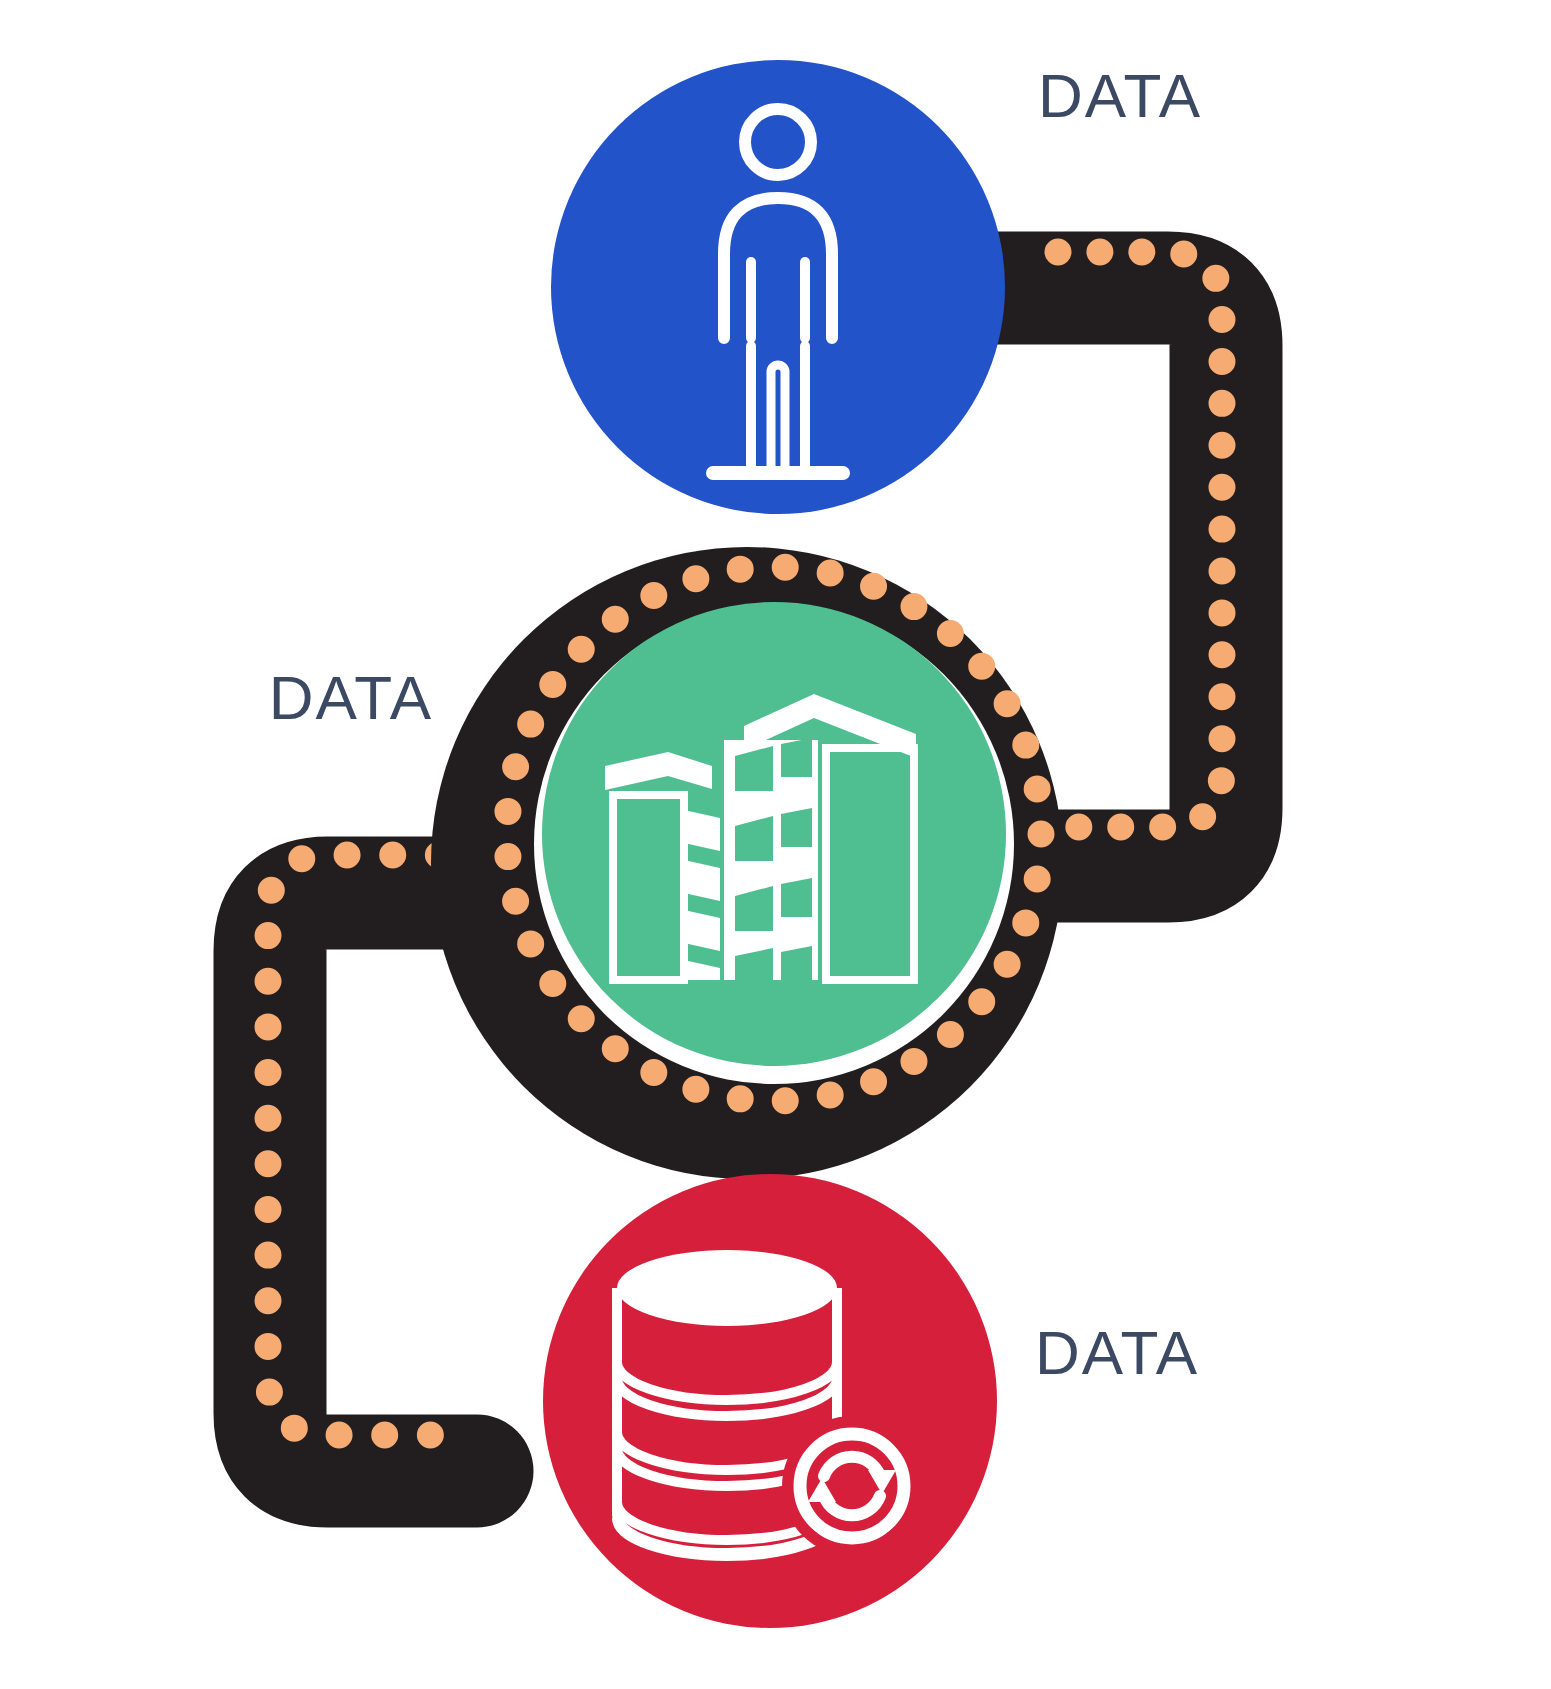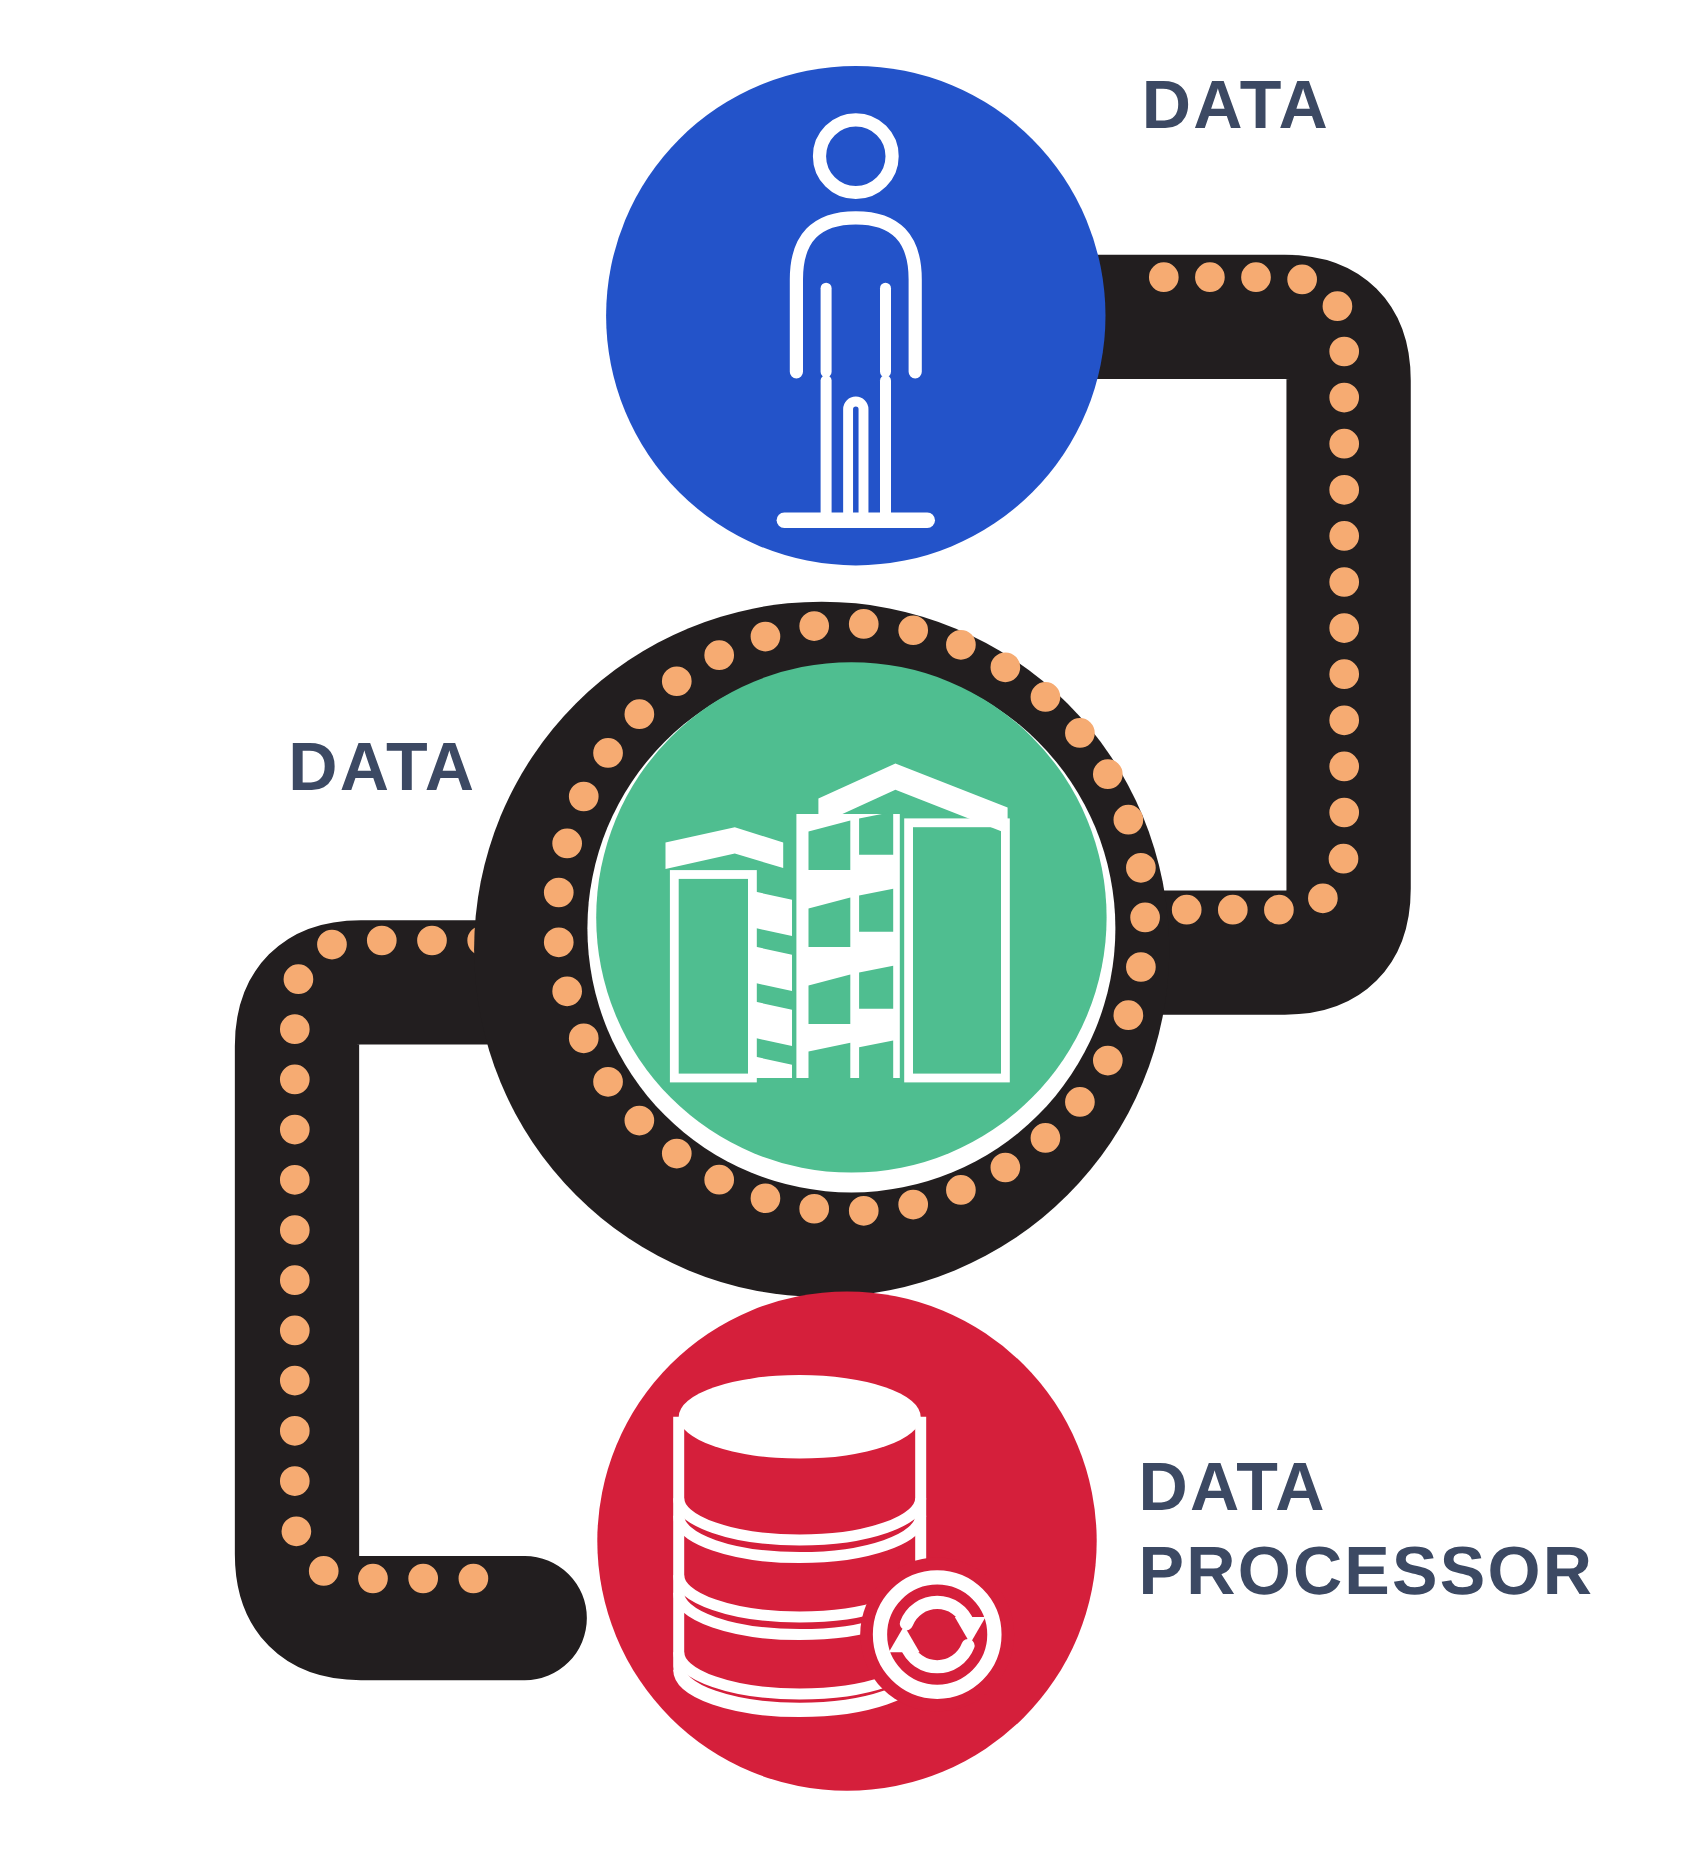--- a/index.html
+++ b/index.html
@@ -9,21 +9,21 @@
     height: 1689px;
     background: #ffffff;
     overflow: hidden;
     font-family: "Liberation Sans", sans-serif;
   }
   #scene { position: absolute; left: 0; top: 0; }
   .node-label {
     position: absolute;
     color: #3C4963;
     font-size: 62px;
-    font-weight: bold;
+    font-weight: normal;
     line-height: 76px;
     letter-spacing: 2px;
     white-space: nowrap;
   }
   #label-subject   { left: 1038px; top: 58px;  text-align: left; }
   #label-controller{ left: 0px;    top: 660px; width: 433px; text-align: right; }
   #label-processor { left: 1035px; top: 1315px; text-align: left; }
 </style>
 </head>
 <body>
@@ -125,16 +125,15 @@
   <div class="node-label" id="label-subject">
     <div>DATA</div>
   </div>
 
   <div class="node-label" id="label-controller">
     <div>DATA</div>
   </div>
 
   <div class="node-label" id="label-processor">
     <div>DATA</div>
-    <div>PROCESSOR</div>
   </div>
 
 </div>
 
 </body></html>

